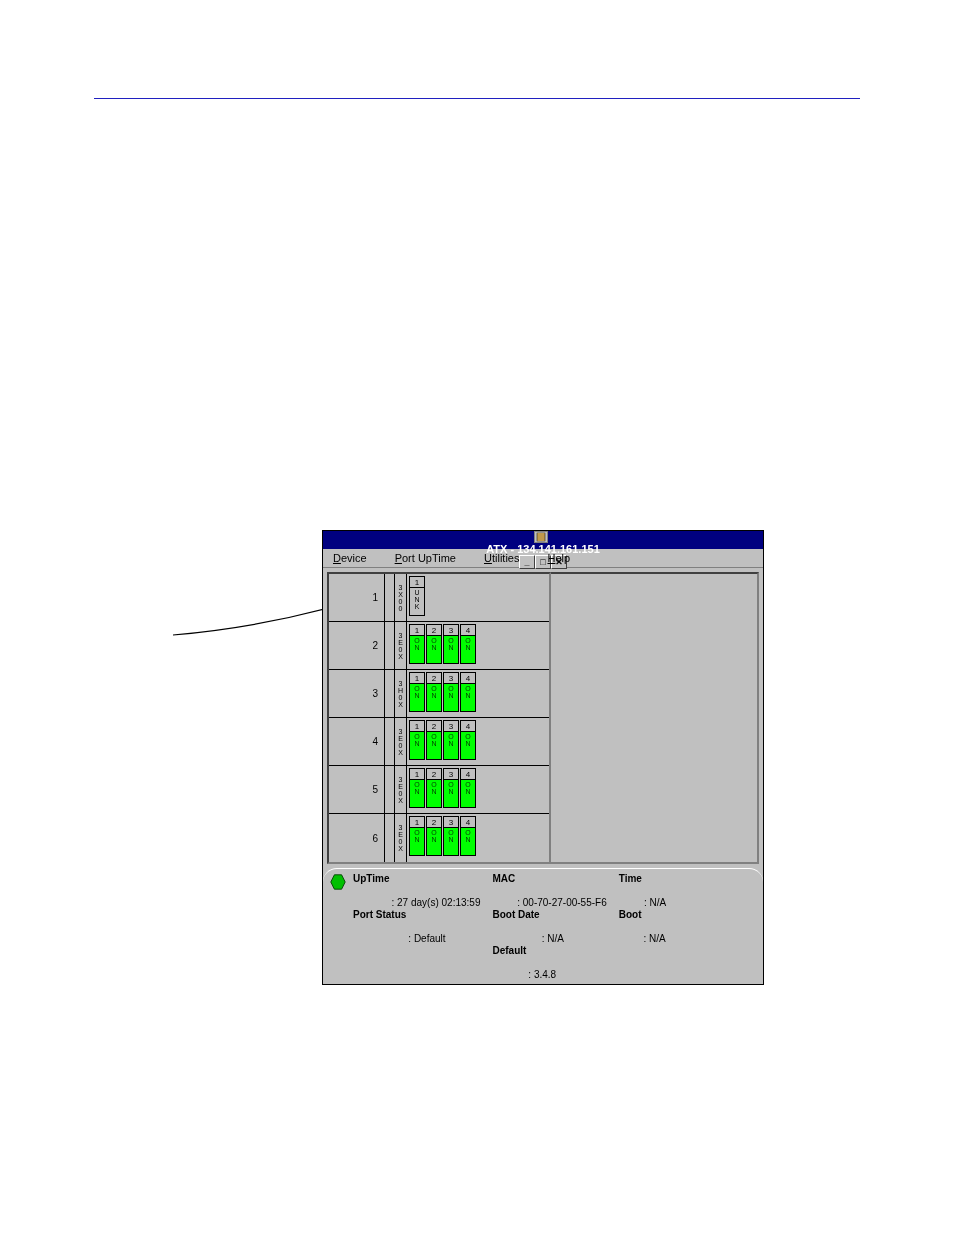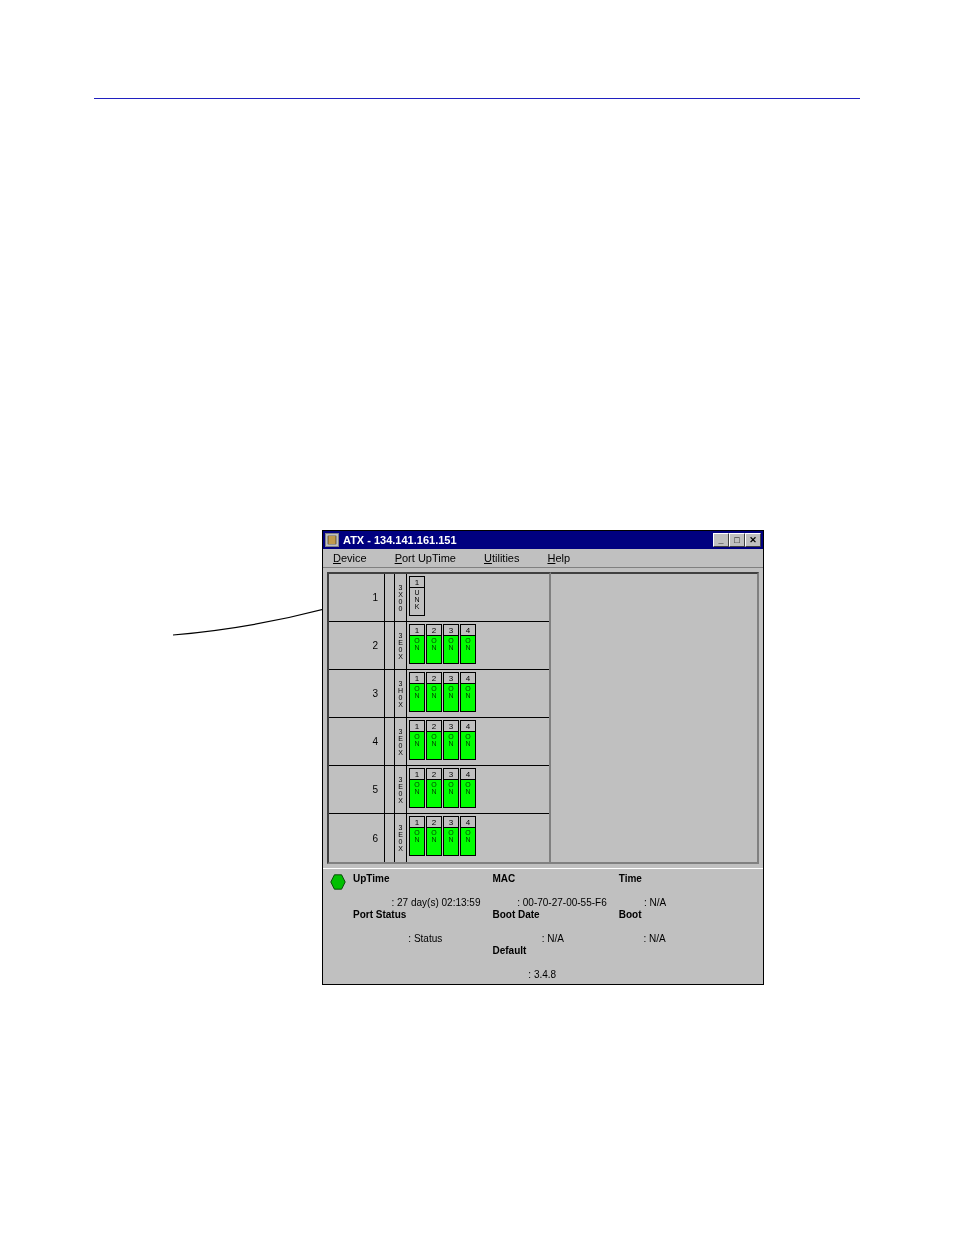--- a/index.html
+++ b/index.html
@@ -1,19 +1,19 @@
 <!DOCTYPE html>
 <html><head>
 <meta charset="utf-8">
 <style>
 * { box-sizing: border-box; margin: 0; padding: 0; }
 body { font-family: "MS Sans Serif", Arial, sans-serif; font-size: 11px; background: #fff; width: 954px; height: 1235px; position: relative; }
 .blue-line { position: absolute; top: 98px; left: 94px; right: 94px; height: 1px; background: #2020c0; }
 .app-window { position: absolute; left: 322px; top: 530px; width: 442px; border: 1px solid #000; background: #c0c0c0; }
-.titlebar { background: #000080; color: #fff; display: flex; align-items: center; height: 18px; padding: 8px 2px; font-weight: bold; font-size: 11px; }
+.titlebar { background: #000080; color: #fff; display: flex; align-items: center; height: 18px; padding: 0 2px; font-weight: bold; font-size: 11px; flex-direction: column; }
 .titlebar-icon { width: 14px; height: 14px; background: #c0c0c0; margin-right: 4px; display: inline-flex; align-items: center; justify-content: center; border: 1px solid #808080; }
 .titlebar-icon svg { width: 10px; height: 10px; }
 .title-text { flex: 1; }
 .win-buttons { display: flex; gap: 0; }
 .win-btn { width: 16px; height: 14px; background: #c0c0c0; border: 1px solid #fff; border-right-color: #404040; border-bottom-color: #404040; font-size: 9px; display: flex; align-items: center; justify-content: center; color: #000; font-weight: bold; line-height: 1; }
 .menubar { display: flex; background: #c0c0c0; padding: 2px 4px; gap: 16px; font-size: 11px; border-bottom: 1px solid #808080; text-align: center; }
 .menu-item { padding: 1px 6px; cursor: pointer; }
 .menu-item .uline { text-decoration: underline; }
 .chassis-area { background: #c0c0c0; padding: 4px; display: flex; }
 .chassis { border: 2px solid #808080; border-top-color: #404040; border-left-color: #404040; background: #c0c0c0; }
@@ -26,21 +26,21 @@
 .mod-label span { display: block; }
 .ports-area { display: flex; padding: 2px 2px 2px 2px; }
 .port-col { width: 16px; margin-right: 1px; }
 .port-num { height: 12px; border: 1px solid #000; background: #c0c0c0; font-size: 8px; display: flex; align-items: center; justify-content: center; }
 .port-body { height: 28px; border: 1px solid #000; border-top: none; font-size: 7px; display: flex; flex-direction: column; align-items: center; justify-content: flex-start; padding-top: 1px; line-height: 7px; }
 .port-body.on { background: #00ff00; color: #004000; }
 .port-body.unk { background: #c0c0c0; color: #000; }
 .port-body span { display: block; }
 .chassis-right { flex: 1; border: 2px solid #808080; border-top-color: #404040; border-left-color: #404040; border-left: none; background: #c0c0c0; }
 .slot-rest { flex: 1; background: #c0c0c0; }
-.statusbar { border-top: 1px solid #fff; background: #c0c0c0; display: flex; align-items: flex-start; padding: 4px 6px; font-size: 10px; }
+.statusbar { border-top: 1px solid #fff; background: #c0c0c0; display: flex; align-items: flex-start; padding: 4px 6px; font-size: 10px; border-radius: 14px; }
 .status-led { width: 18px; height: 18px; margin-right: 6px; flex-shrink: 0; }
 .status-cols { display: flex; gap: 12px; flex: 1; }
 .scol { display: flex; flex-direction: column; gap: 1px; }
 .srow { display: flex; }
 .slabel { font-weight: bold; }
 .sval { margin-left: 2px; margin-top: 24px; }
 .arrow-svg { position: absolute; left: 168px; top: 530px; width: 260px; height: 110px; pointer-events: none; }
 </style>
 </head>
 <body>
@@ -326,21 +326,21 @@
       <polygon points="6,2 14,2 18,10 14,18 6,18 2,10" fill="#00c000" stroke="#004000" stroke-width="1"></polygon>
     </svg>
     <div class="status-cols">
       <div class="scol">
         <div class="srow">
             <span class="slabel">UpTime</span>
             <span class="sval">: 27 day(s) 02:13:59</span>
           </div>
         <div class="srow">
             <span class="slabel">Port Status</span>
-            <span class="sval">: Status</span>
+            <span class="sval">: Default</span>
           </div>
       </div>
       <div class="scol">
         <div class="srow">
             <span class="slabel">MAC</span>
             <span class="sval">: 00-70-27-00-55-F6</span>
           </div>
         <div class="srow">
             <span class="slabel">Boot Date</span>
             <span class="sval">: N/A</span>

